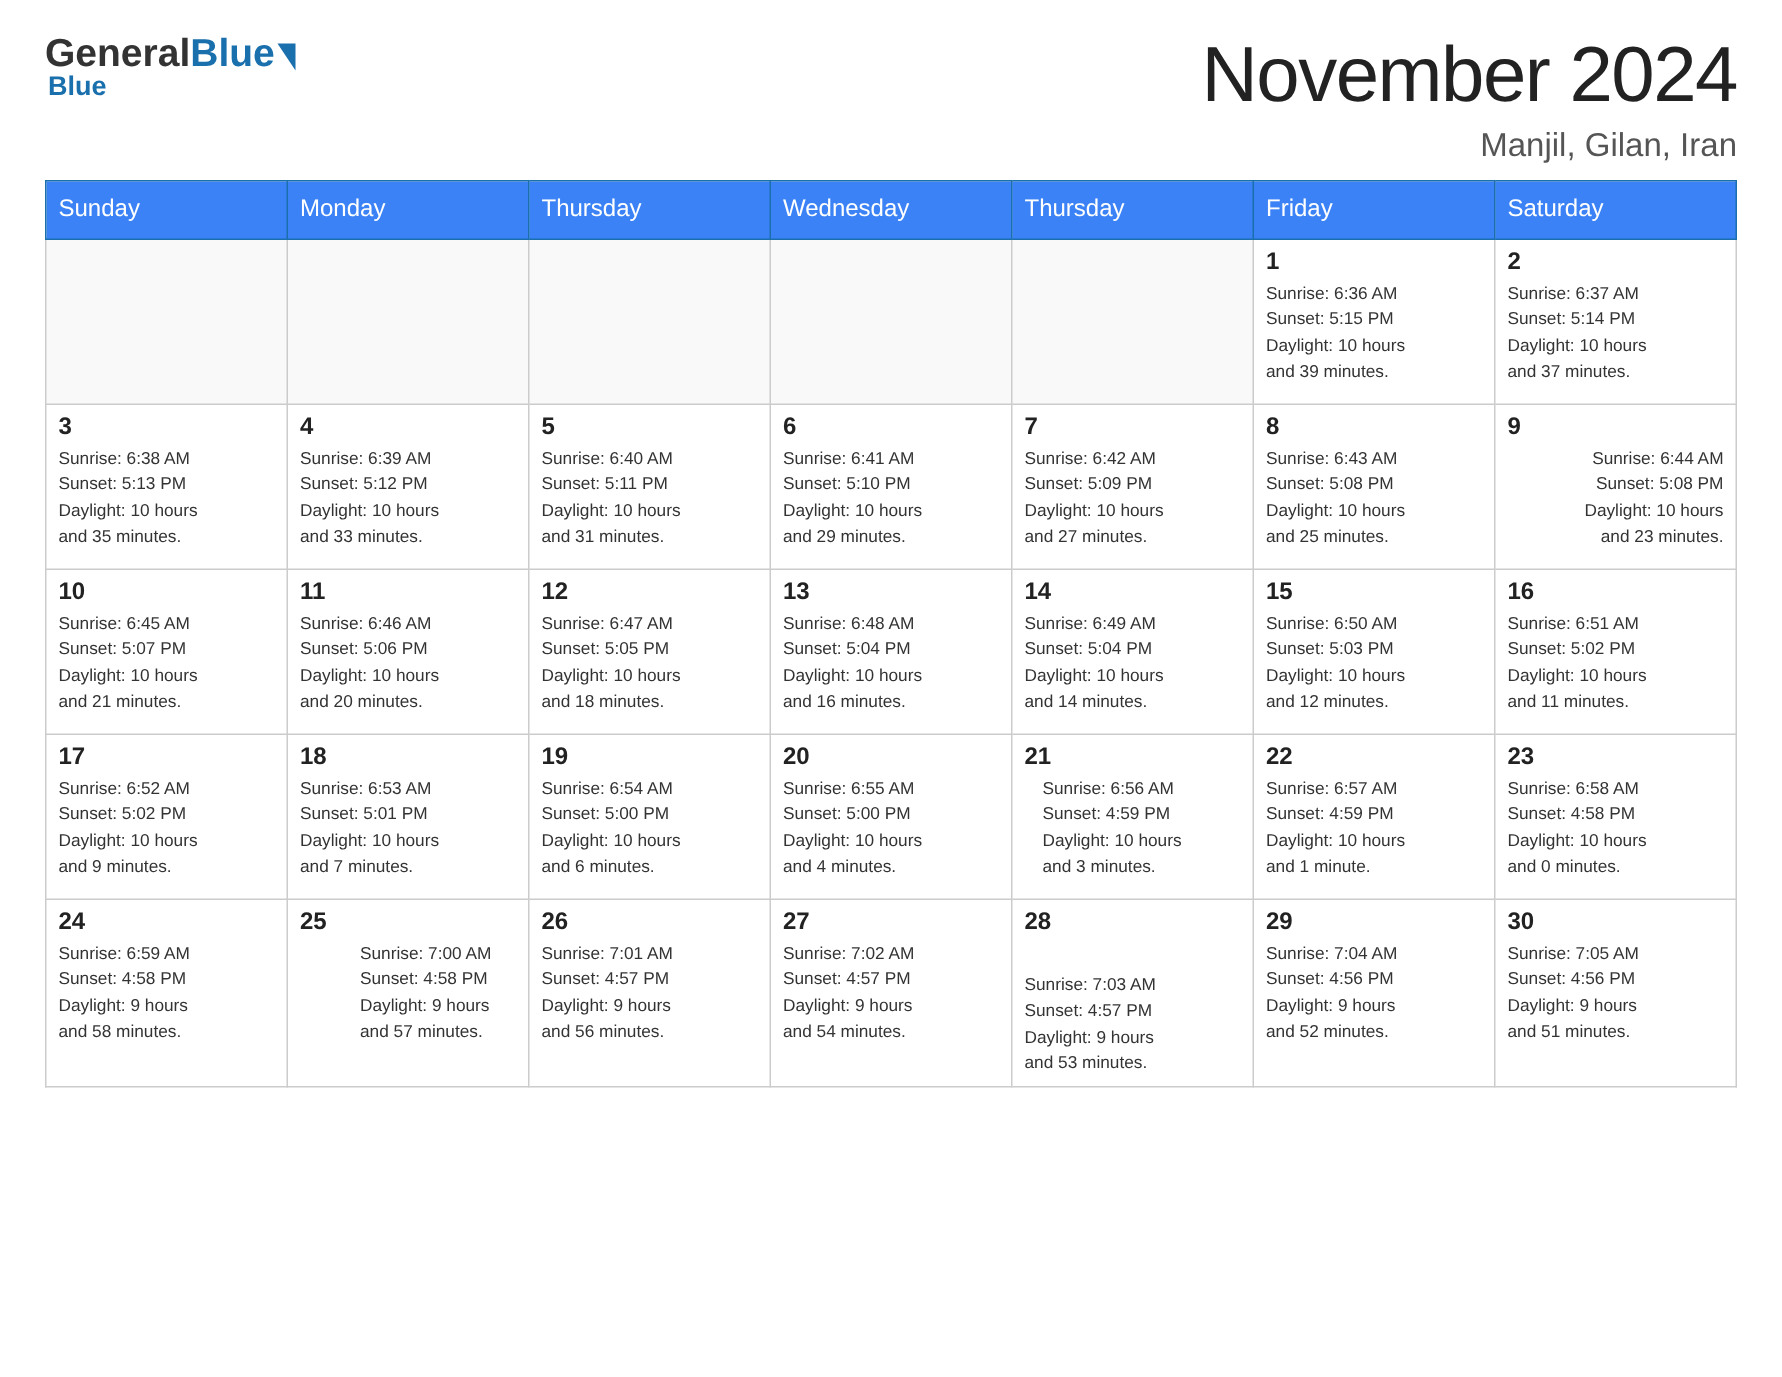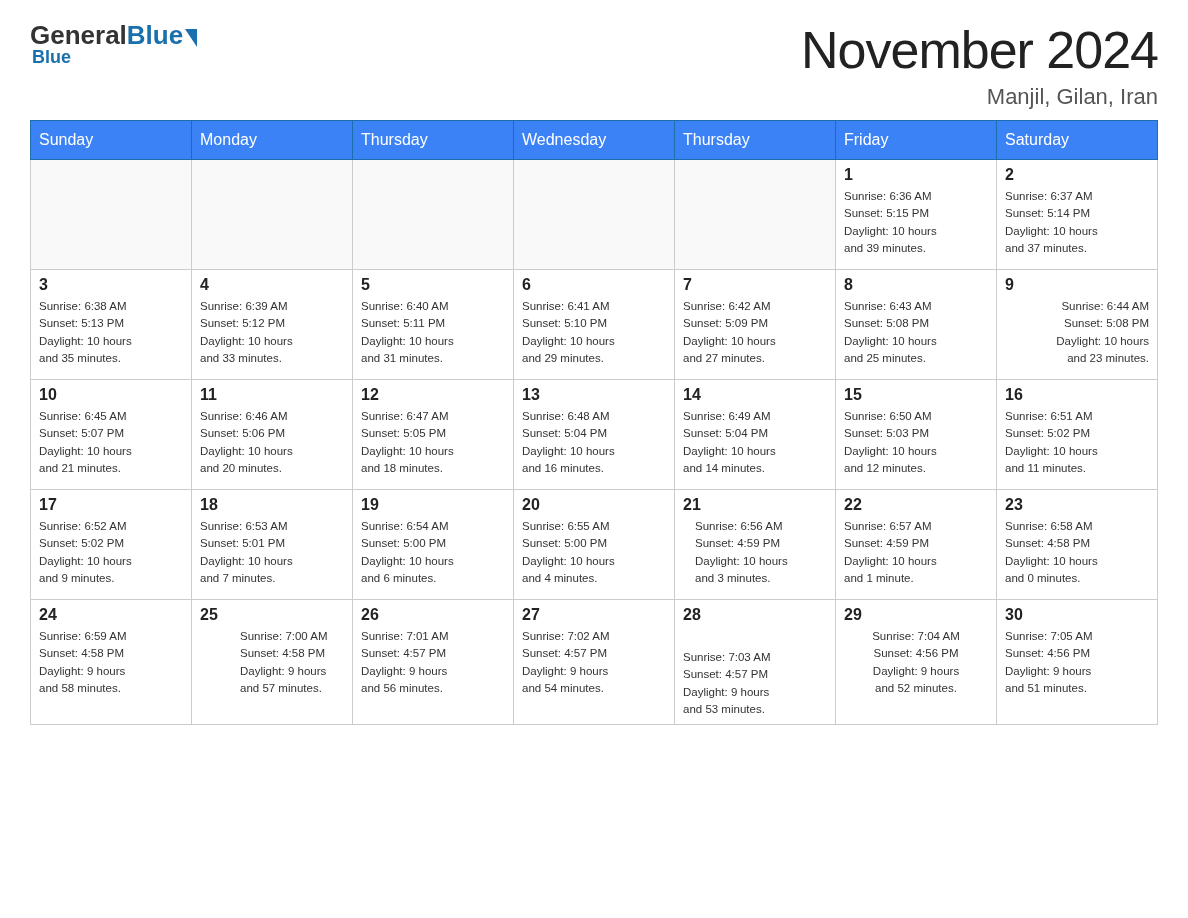--- a/index.html
+++ b/index.html
@@ -332,21 +332,21 @@
         </td>
         <td>
           <div class="day-number">28</div>
           <div class="day-info" style="white-space: pre-line; margin-top: 25px;">Sunrise: 7:03 AM
 Sunset: 4:57 PM
 Daylight: 9 hours
 and 53 minutes.</div>
         </td>
         <td>
           <div class="day-number">29</div>
-          <div class="day-info" style="white-space: pre-line; text-align: center;">Sunrise: 7:04 AM
+          <div class="day-info" style="white-space: pre-line;">Sunrise: 7:04 AM
 Sunset: 4:56 PM
 Daylight: 9 hours
 and 52 minutes.</div>
         </td>
         <td>
           <div class="day-number">30</div>
           <div class="day-info" style="white-space: pre-line;">Sunrise: 7:05 AM
 Sunset: 4:56 PM
 Daylight: 9 hours
 and 51 minutes.</div>

